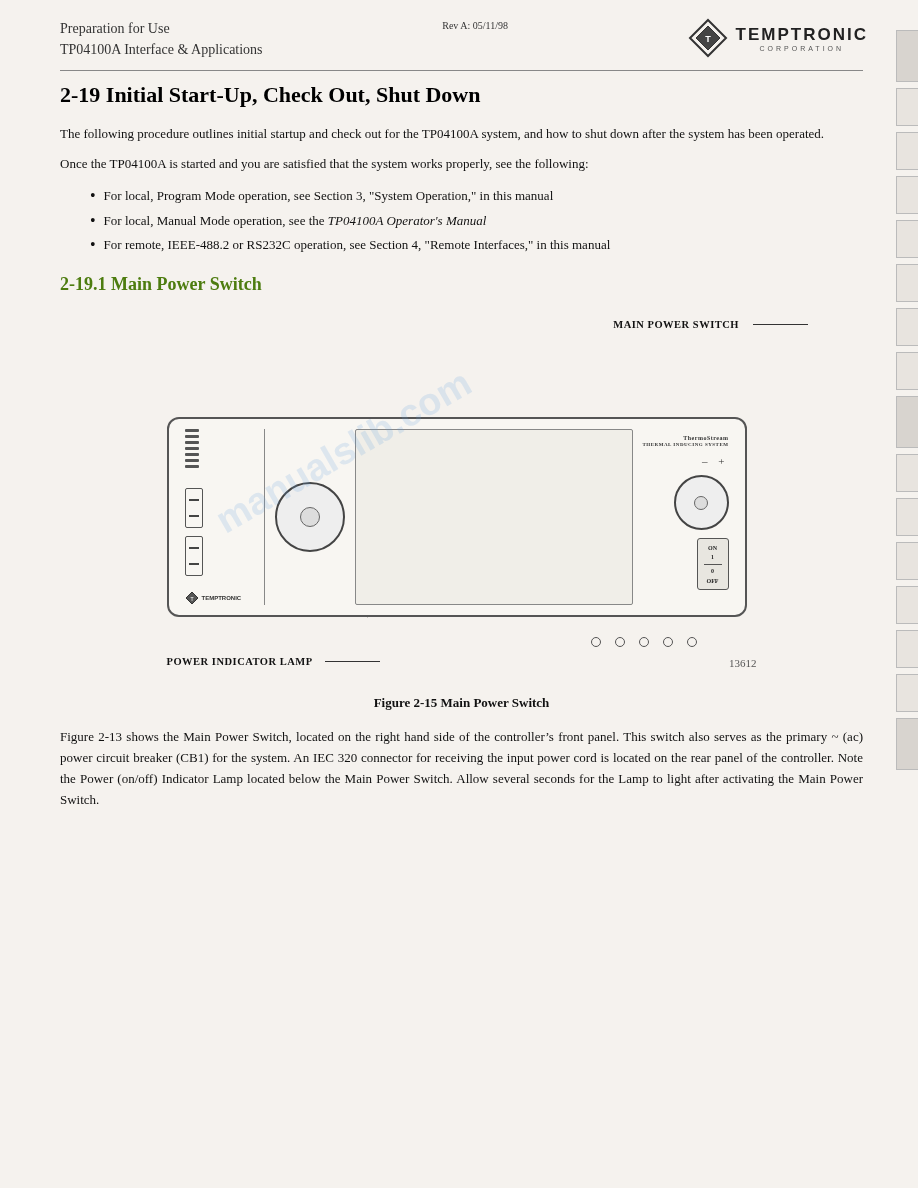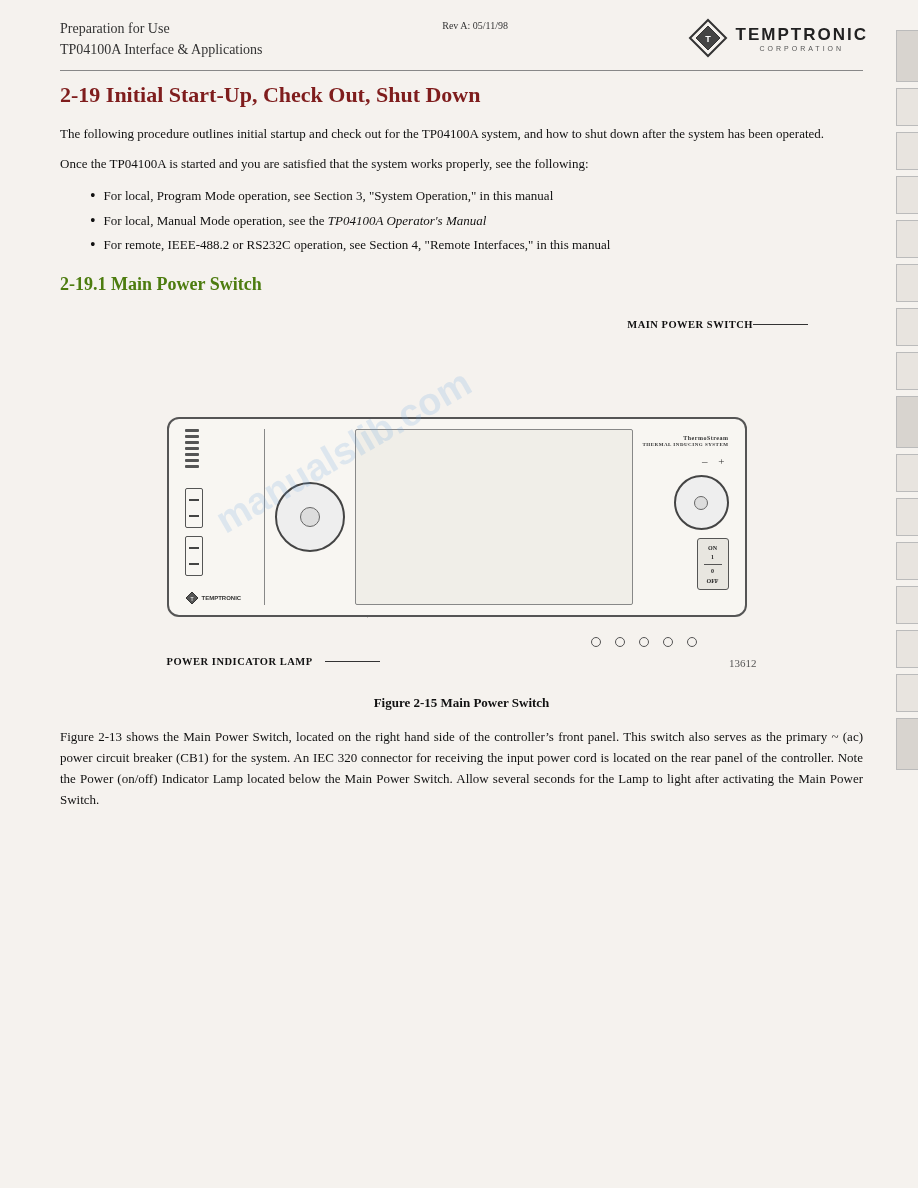--- a/index.html
+++ b/index.html
@@ -67,21 +67,21 @@
     
     .content {
       padding: 10px 55px 20px 60px;
     }
 
     .section-title {
       font-size: 22px;
       font-weight: bold;
       margin-bottom: 14px;
       line-height: 1.3;
-      color: #7f1d1d;
+      color: #000000;
     }
 
     .body-text {
       font-size: 13px;
       line-height: 1.6;
       margin-bottom: 10px;
       text-align: justify;
     }
 
     .bullet-list {
@@ -394,21 +394,21 @@
         <span class="bullet-dot">•</span>
         <span>For remote, IEEE-488.2 or RS232C operation, see Section 4, "Remote Interfaces," in this manual</span>
       </li>
     </ul>
 
     <h2 class="subsection-title">2-19.1  Main Power Switch</h2>
 
     <div class="figure-wrapper">
 
       <div style="width:100%;position:relative;height:60px;">
-        <div style="position:absolute;right:55px;top:12px;display:flex;align-items:center;gap:0;">
+        <div style="position:absolute;right:55px;top:12px;display:flex;align-items:center;gap:14px;">
           <span style="font-size:10.5px;font-weight:bold;letter-spacing:0.5px;">MAIN POWER SWITCH</span>
           <div style="width:55px;height:1px;background:#333;"></div>
         </div>
       </div>
 
       <div style="position:relative;width:590px;">
         <div class="device-drawing">
 
           <div class="left-panel">
             <div class="panel-bars">

